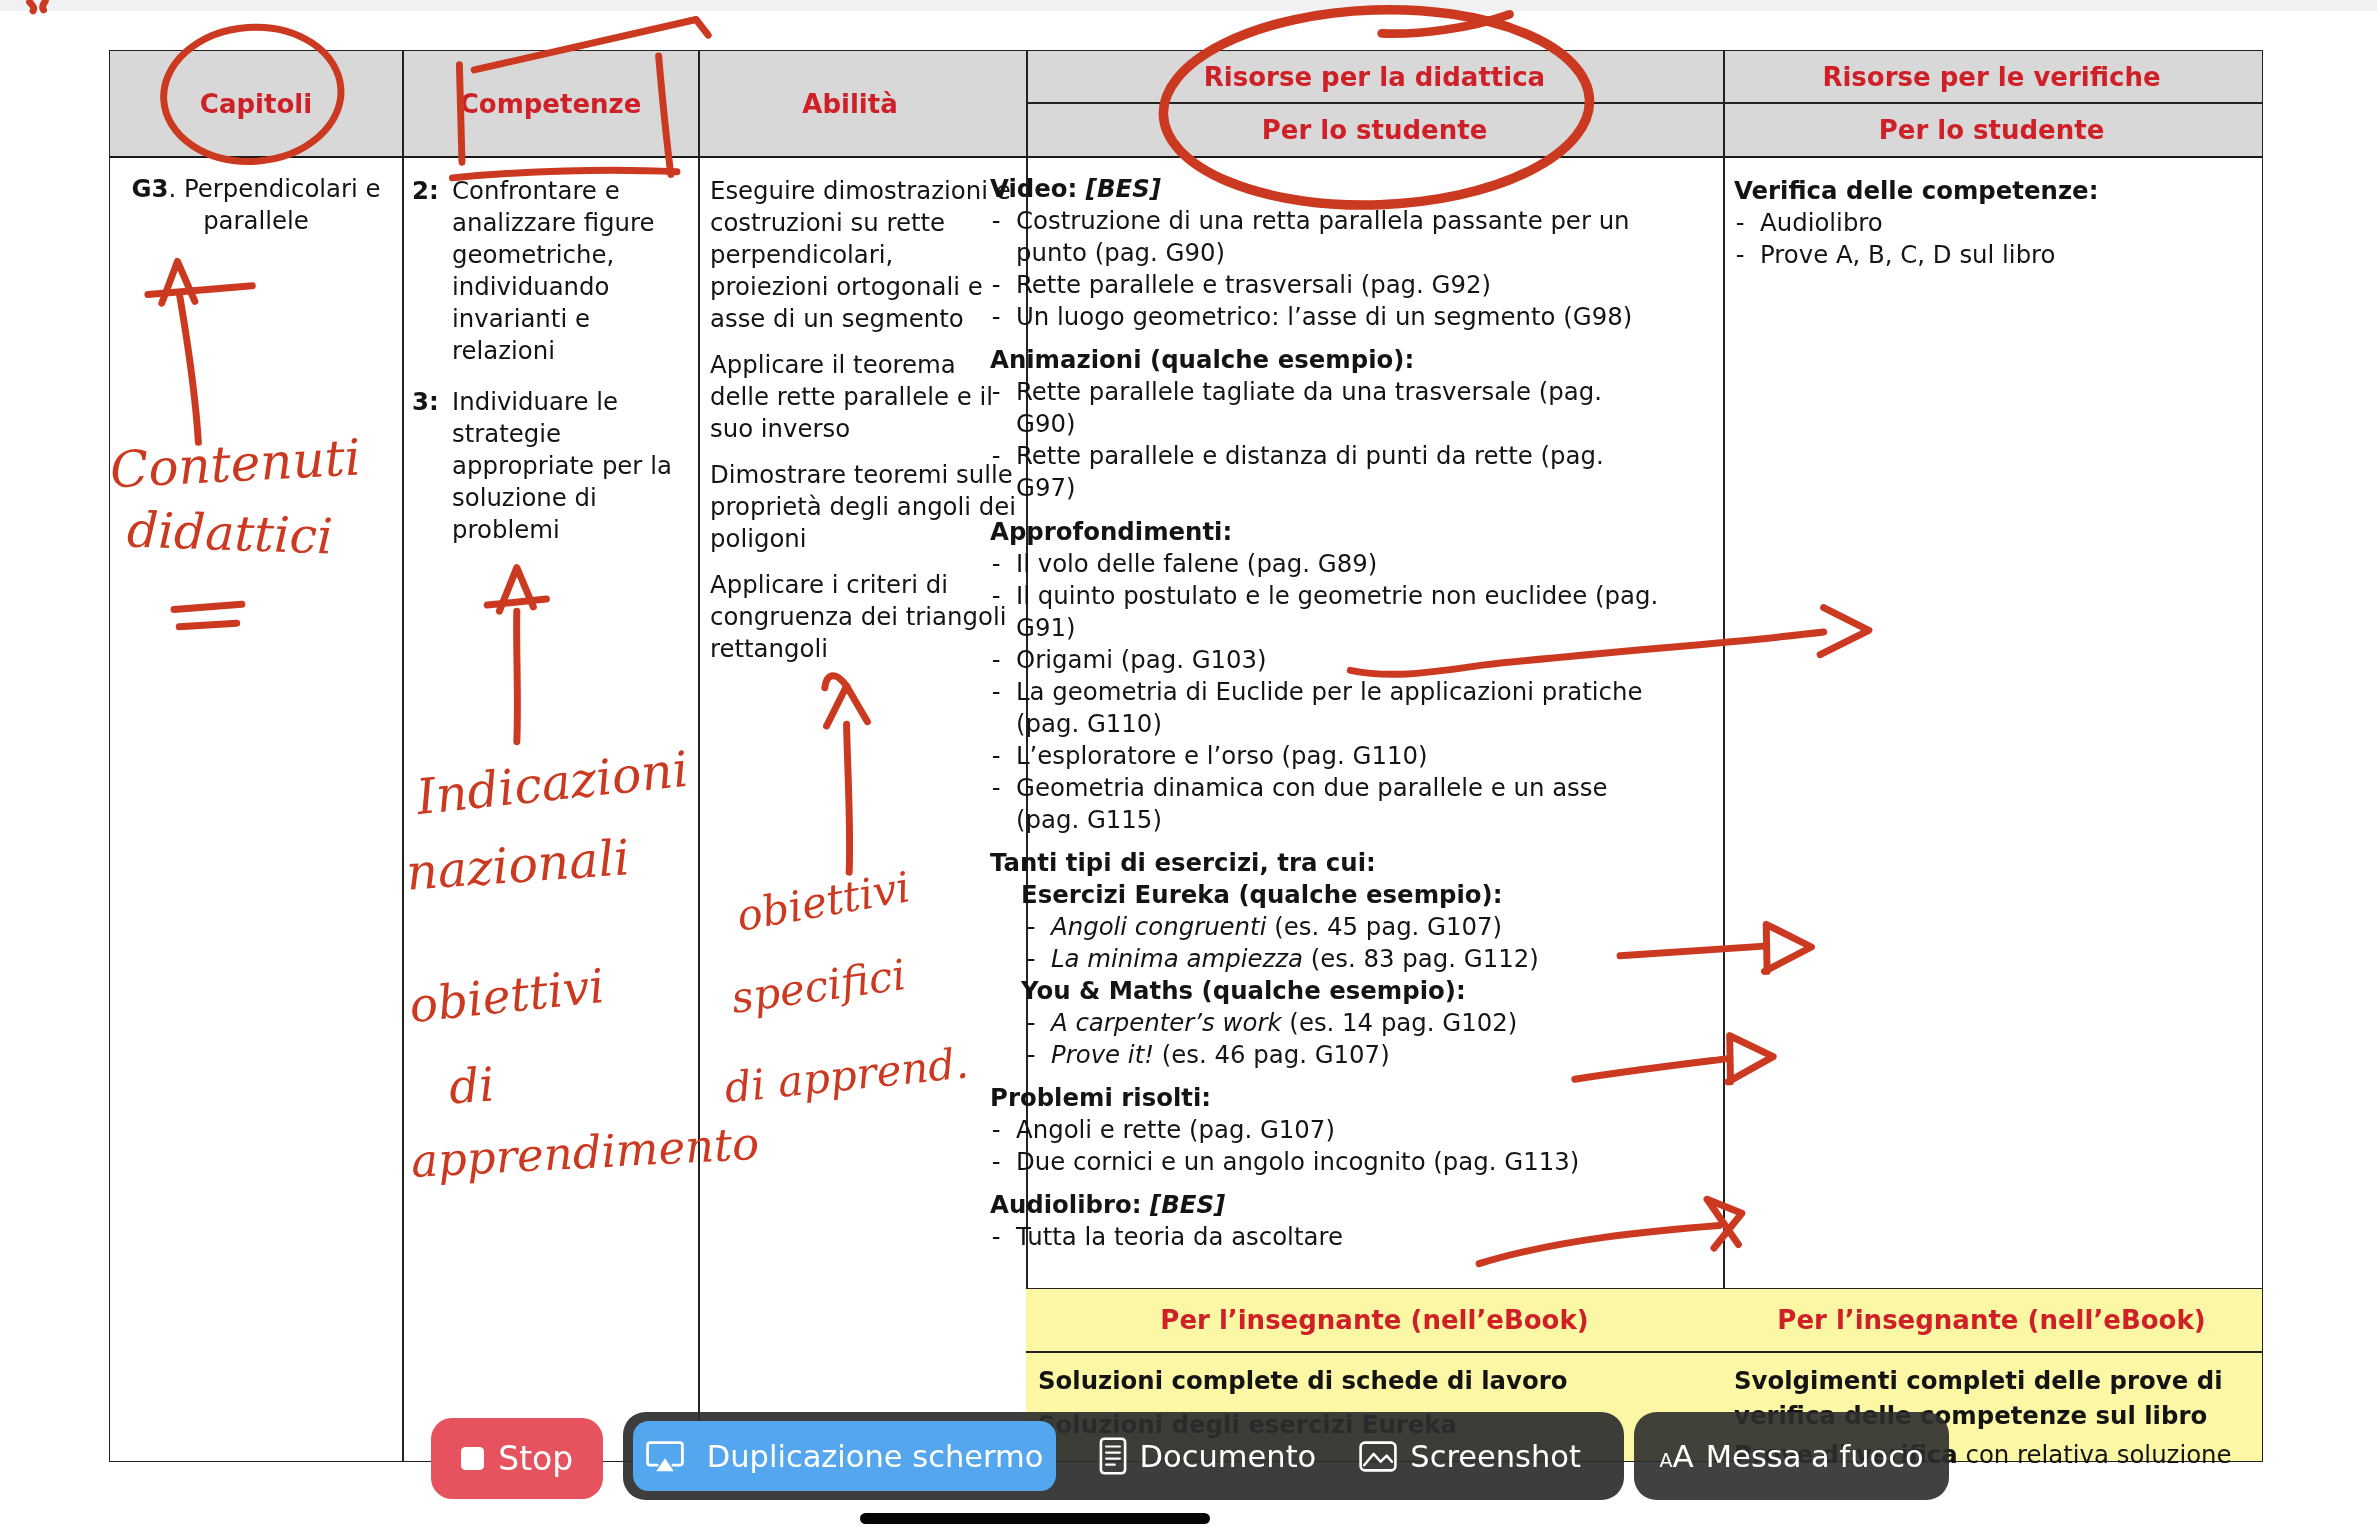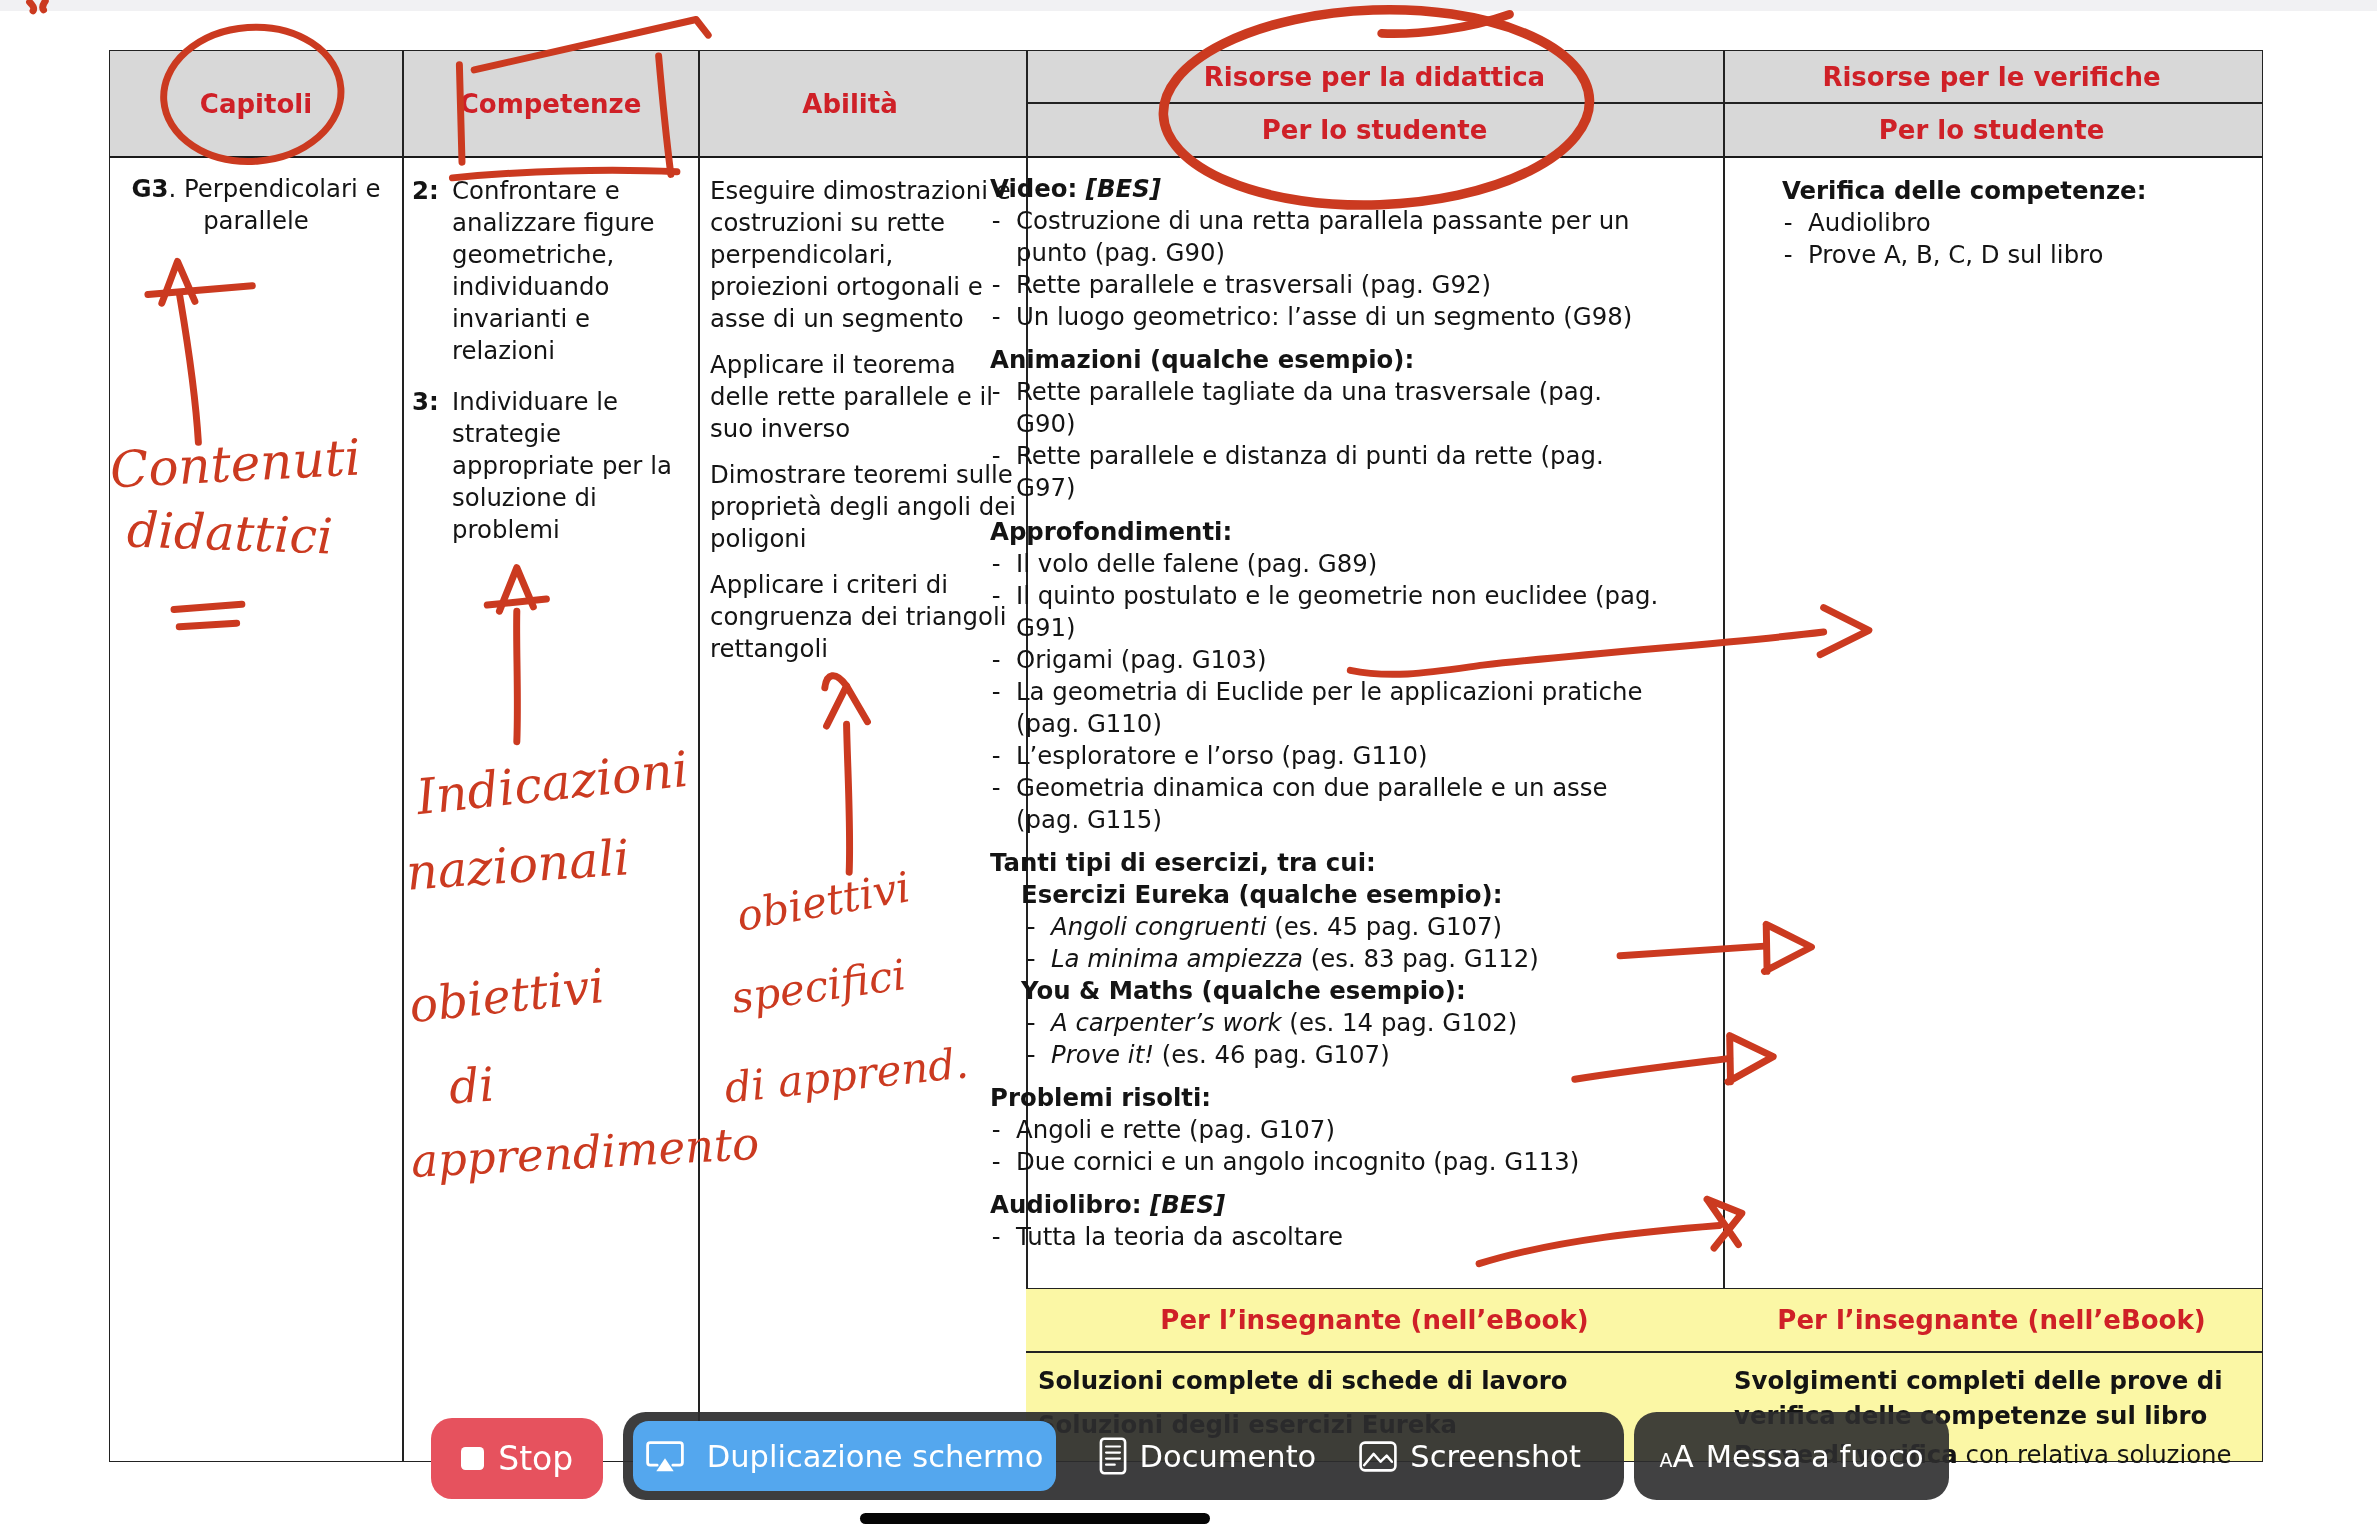--- a/index.html
+++ b/index.html
@@ -134,21 +134,21 @@
         <div class="sec-h">Problemi risolti:</div>
         <div class="li">Angoli e rette (pag. G107)</div>
         <div class="li">Due cornici e un angolo incognito (pag. G113)</div>
       </div>
       <div class="sec">
         <div class="sec-h"><span>Audiolibro:</span> <span class="bi">[BES]</span></div>
         <div class="li">Tutta la teoria da ascoltare</div>
       </div>
     </div>
 
-    <div class="cell" style="left:1672px;top:124px;width:520px;">
+    <div class="cell" style="left:1624px;top:124px;width:520px;">
       <div class="sec-h">Verifica delle competenze:</div>
       <div class="li">Audiolibro</div>
       <div class="li">Prove A, B, C, D sul libro</div>
     </div>
 
     <div class="yellow-bg"></div>
     <div class="hline" style="left:916px;right:0;top:1300px;"></div>
     <div class="yth" style="left:916px;top:1238px;width:697px;height:62px;">Per l’insegnante (nell’eBook)</div>
     <div class="yth" style="left:1613px;top:1238px;width:537px;height:62px;">Per l’insegnante (nell’eBook)</div>
     <div class="ycell" style="left:928px;top:1312px;width:670px;">

